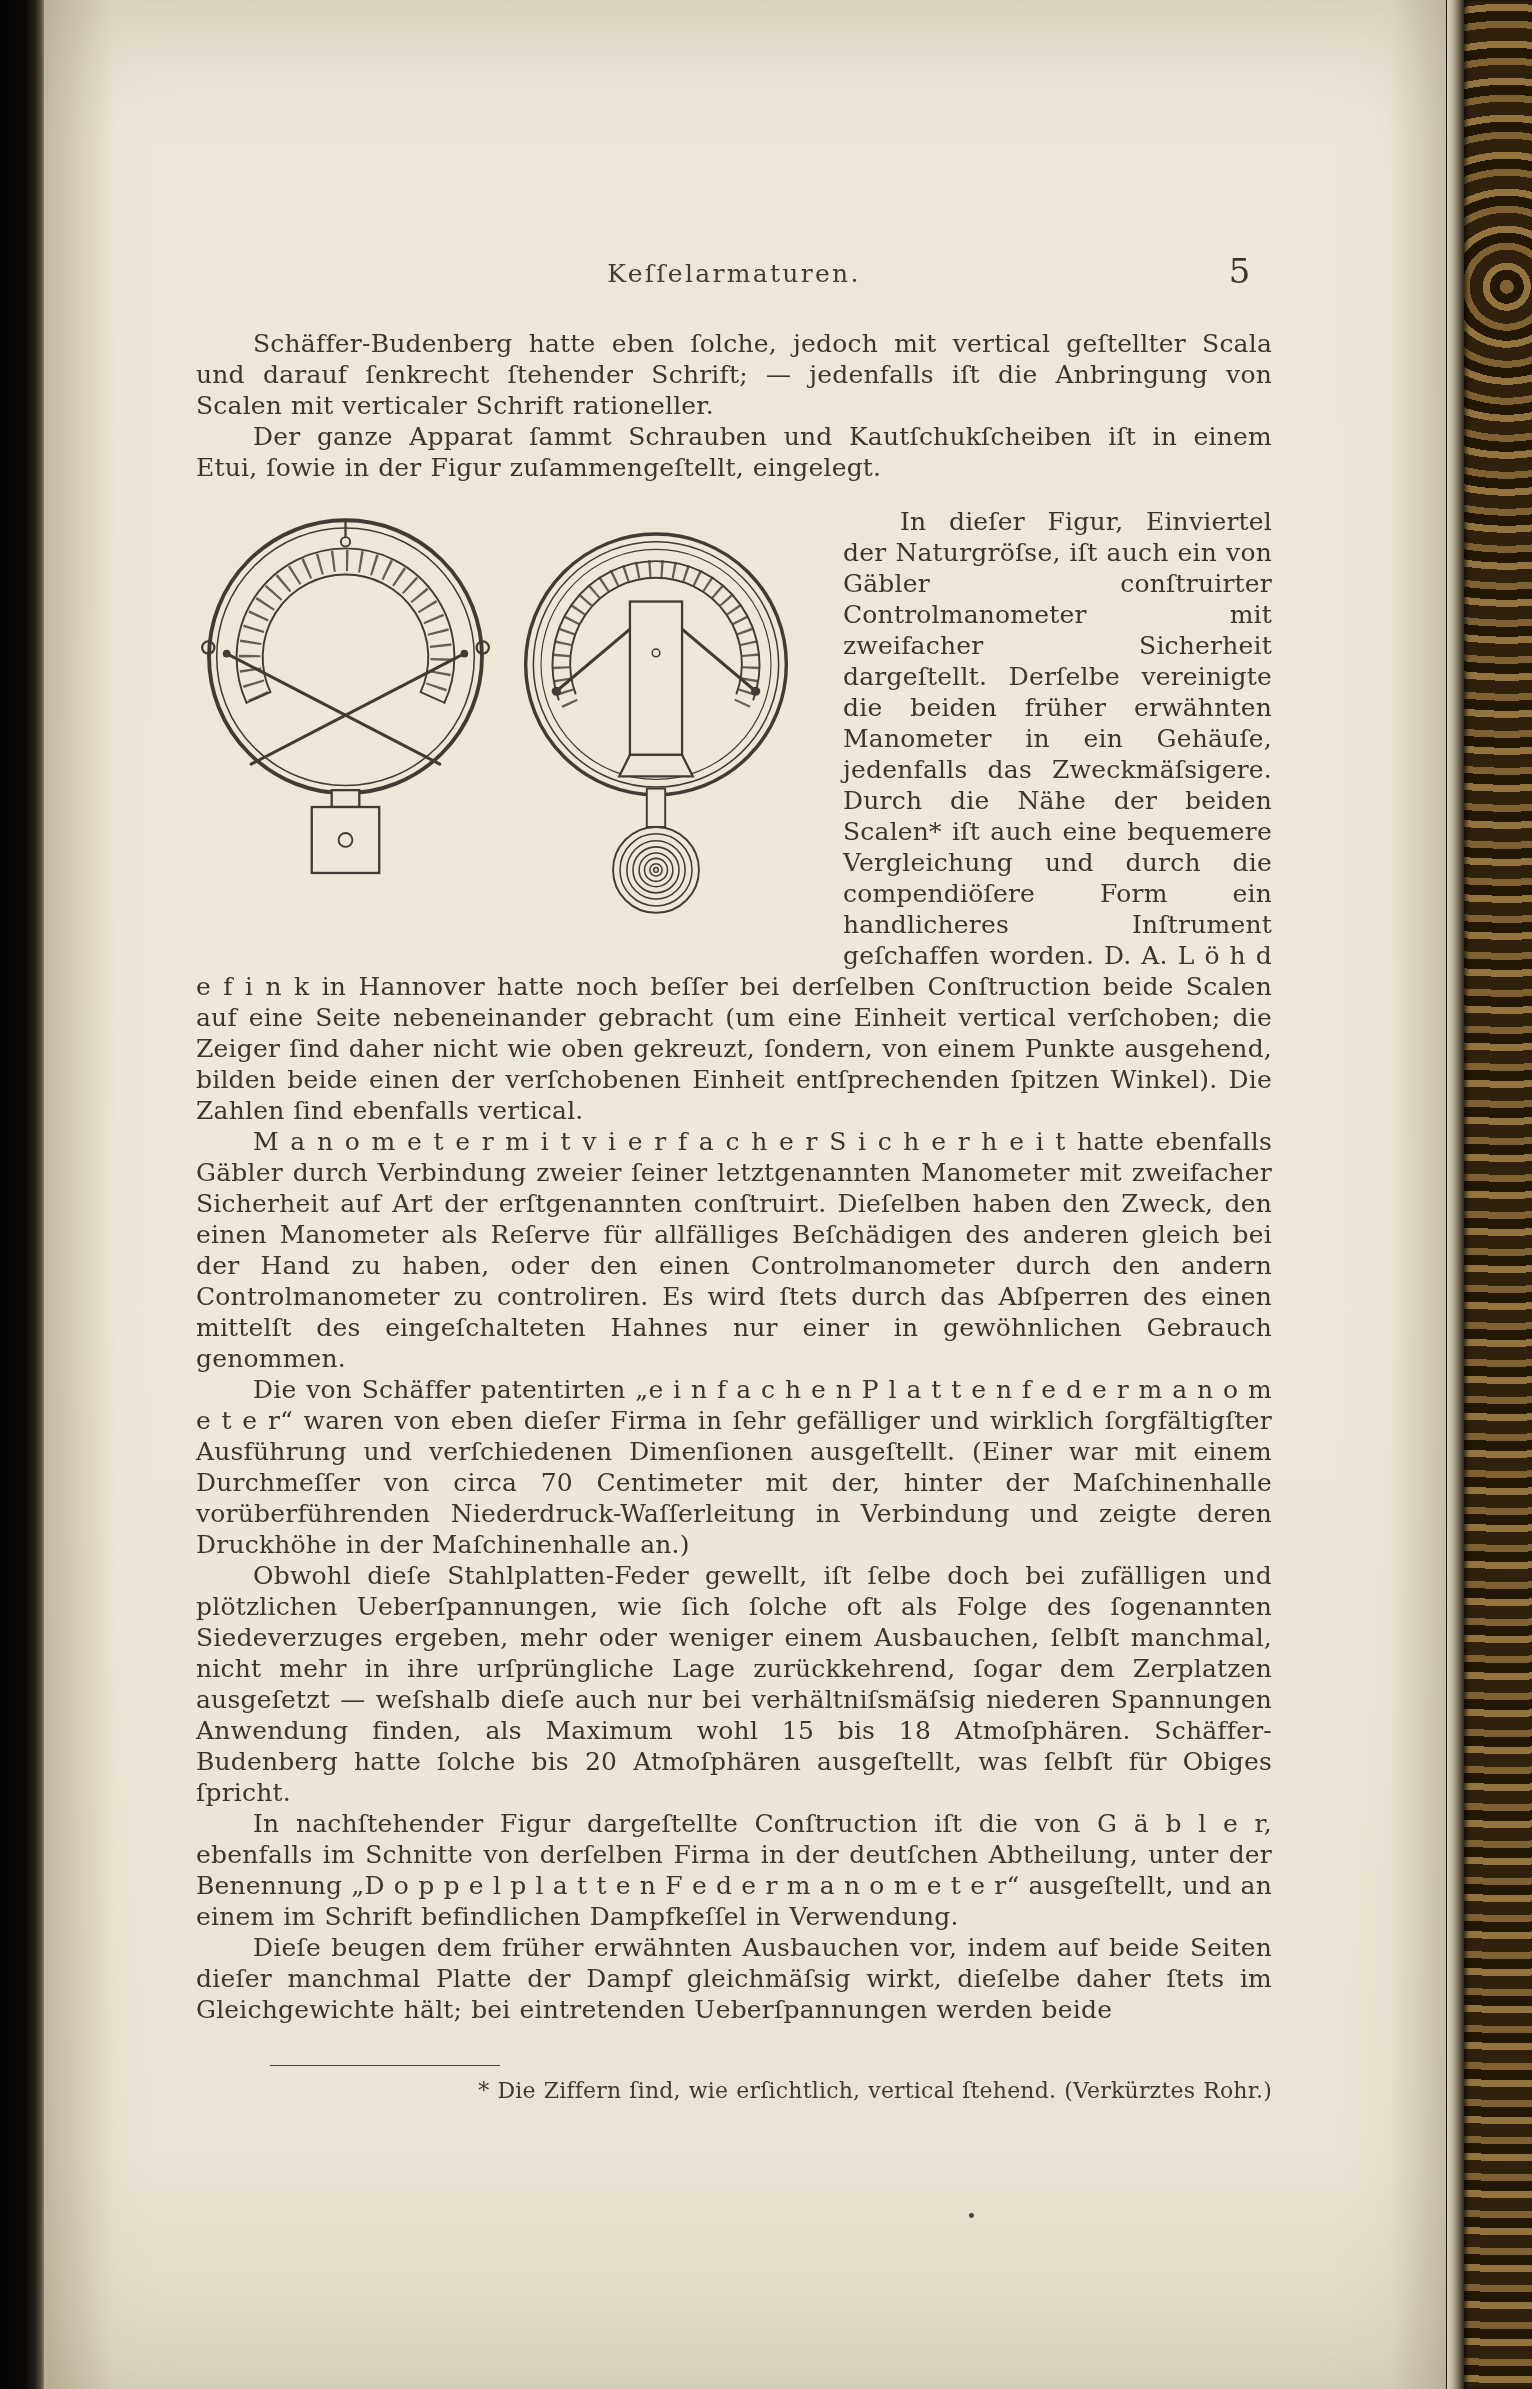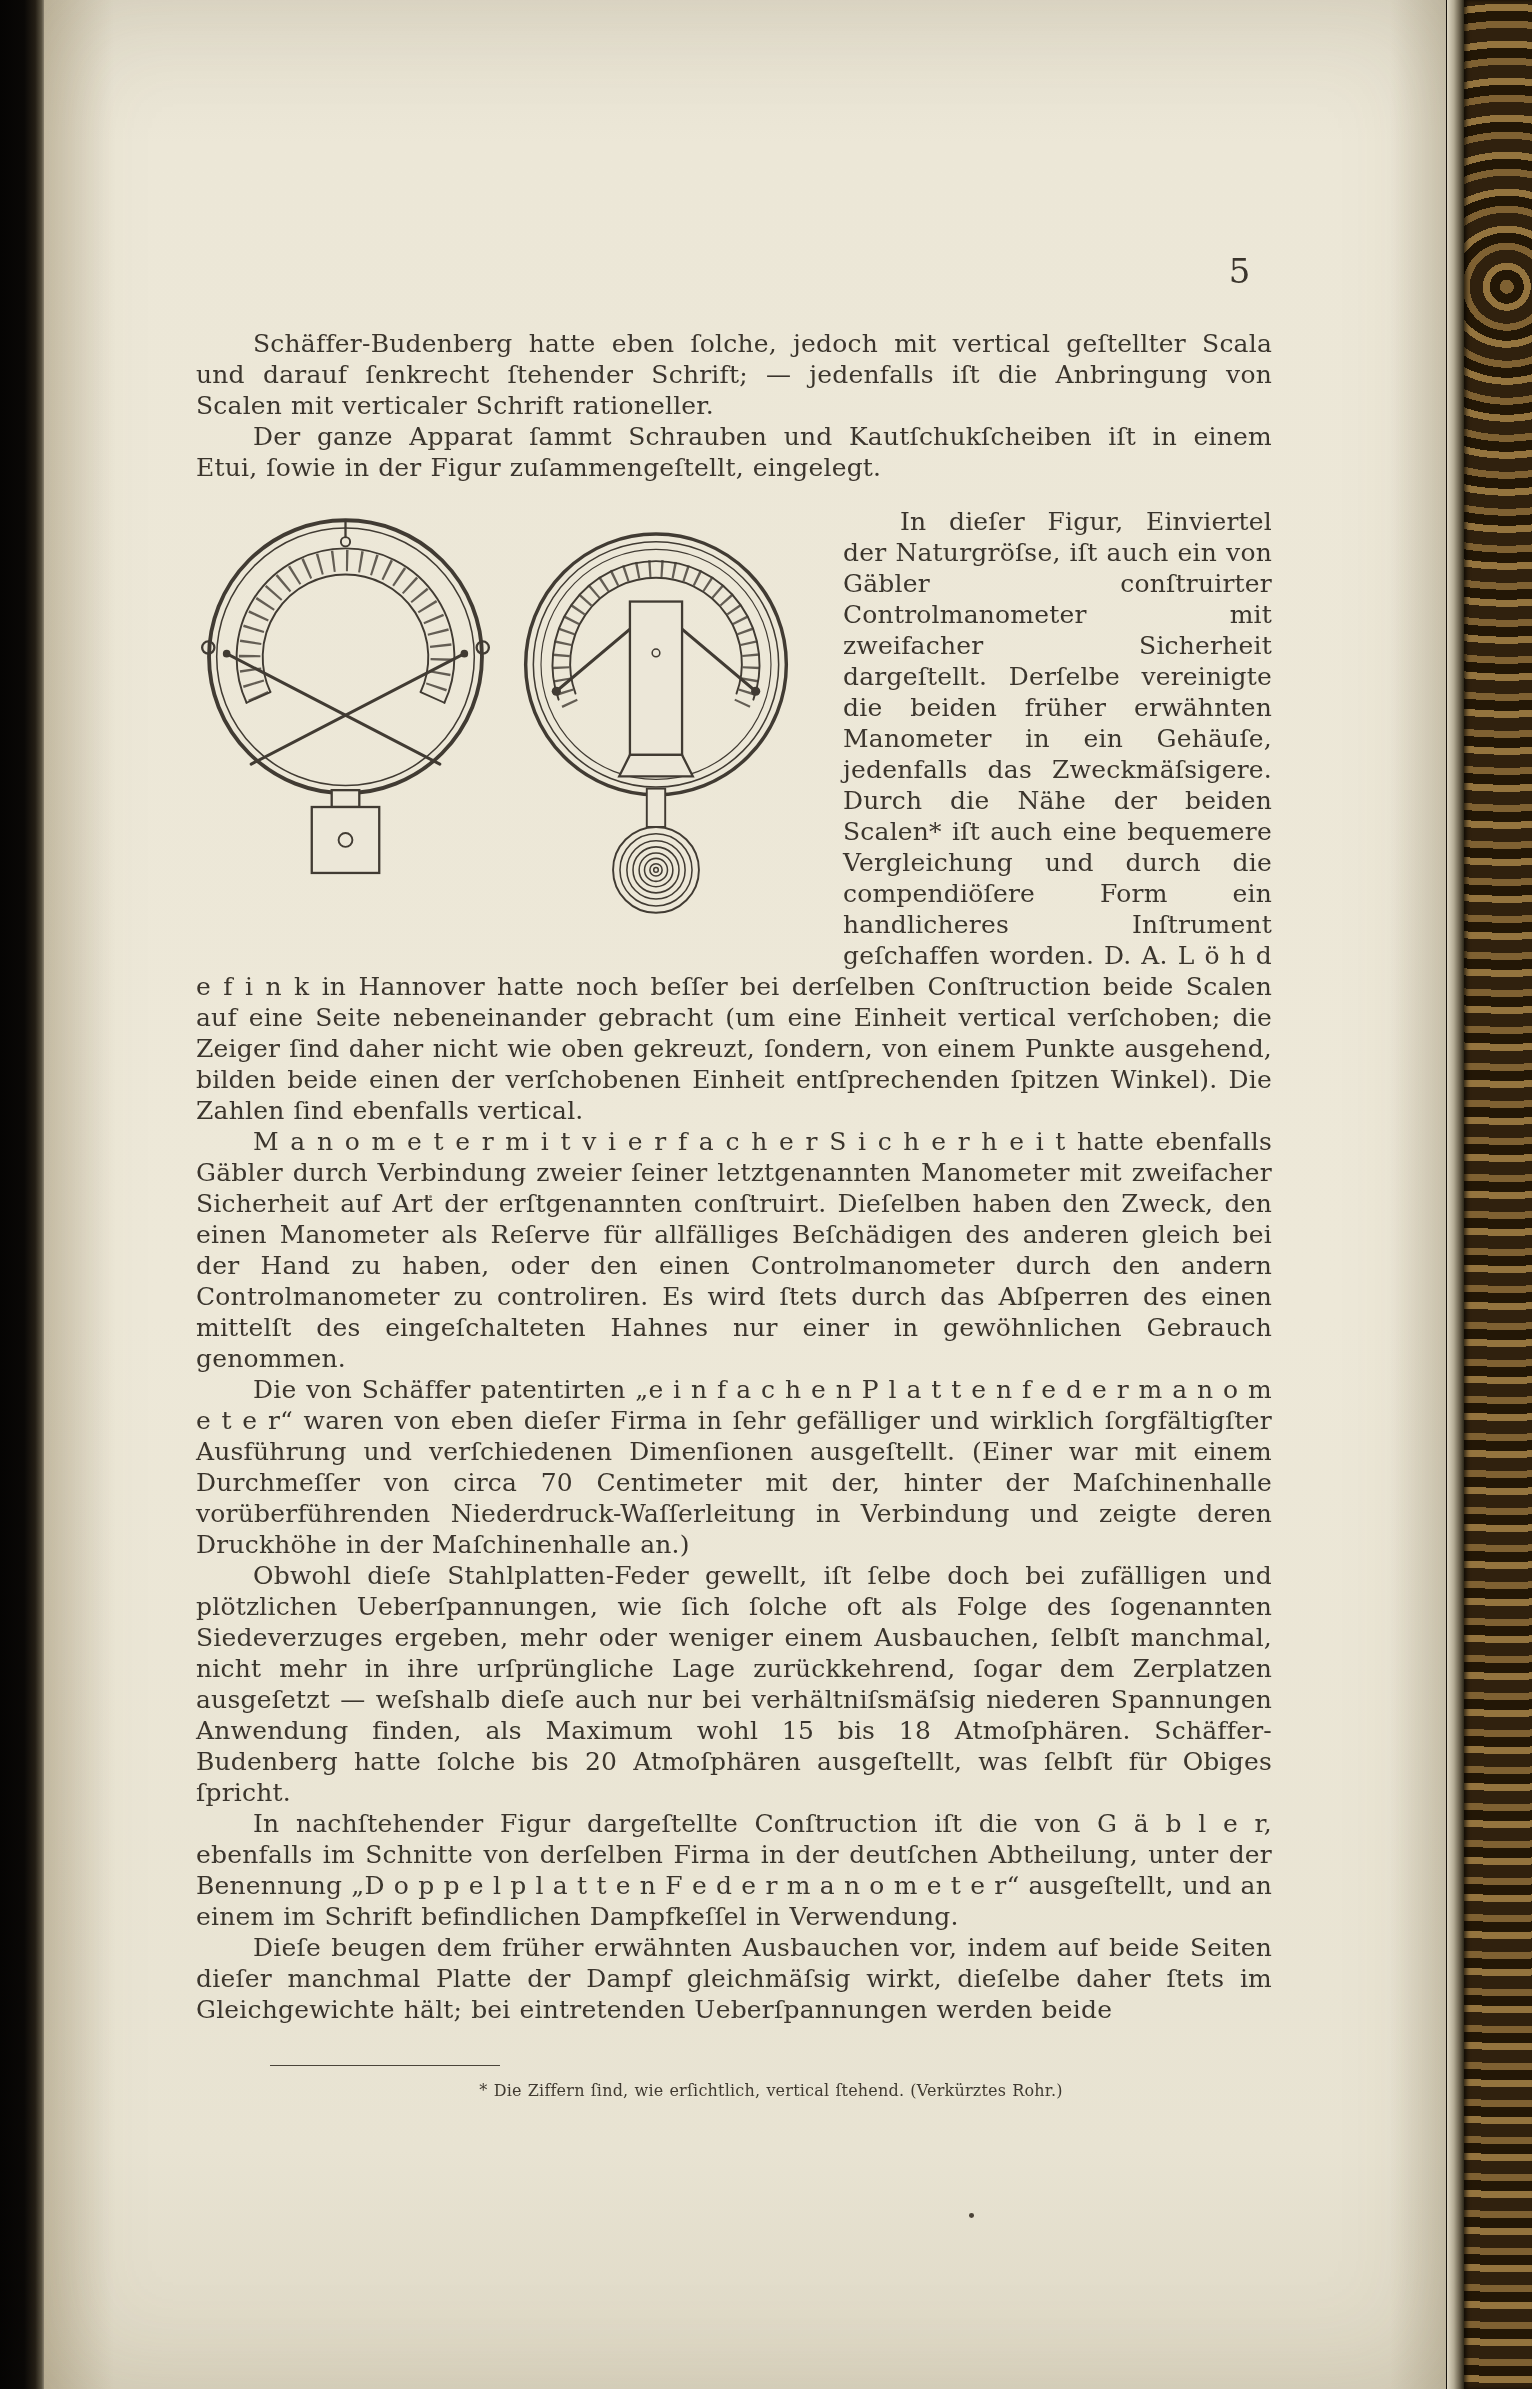--- a/index.html
+++ b/index.html
@@ -63,34 +63,35 @@
   .fig-wrap::after{content:"";display:block;clear:none;}
   .manometer-fig{
     float:left;width:621px;height:441px;margin:4.6px 26px 6.1px 0;
   }
   .footnote-block{margin-top:40px;}
   .footnote-rule{
     width:230px;height:0;border-top:1.5px solid #4a443a;
     margin-left:74px;margin-bottom:10.7px;
   }
   .footnote-text{
-    margin:0;font-size:16px;line-height:28px;text-indent:0;
-    padding-left:74px;text-align:center;color:#3f3930;
+    margin:0;font-size:22px;line-height:28px;text-indent:0;
+    padding-left:74px;text-align:right;color:#3f3930;
   }
   svg{display:block;}
 </style>
 </head>
 <body>
 
 <div class="binding-left"></div>
 <div class="paper">
 
   <div class="print-area">
 
     <div class="running-head">
+      <div class="running-title">Keſſelarmaturen.</div>
       <div class="running-pageno">5</div>
     </div>
 
     <div class="body-copy">
 
       <p class="para indent">Schäffer-Budenberg hatte eben ſolche, jedoch mit vertical geſtellter Scala und darauf ſenkrecht ſtehender Schrift; — jedenfalls iſt die Anbringung von Scalen mit verticaler Schrift rationeller.</p>
       <p class="para indent">Der ganze Apparat ſammt Schrauben und Kautſchukſcheiben iſt in einem Etui, ſowie in der Figur zuſammengeſtellt, eingelegt.</p>
 
       <div class="fig-wrap">
 

